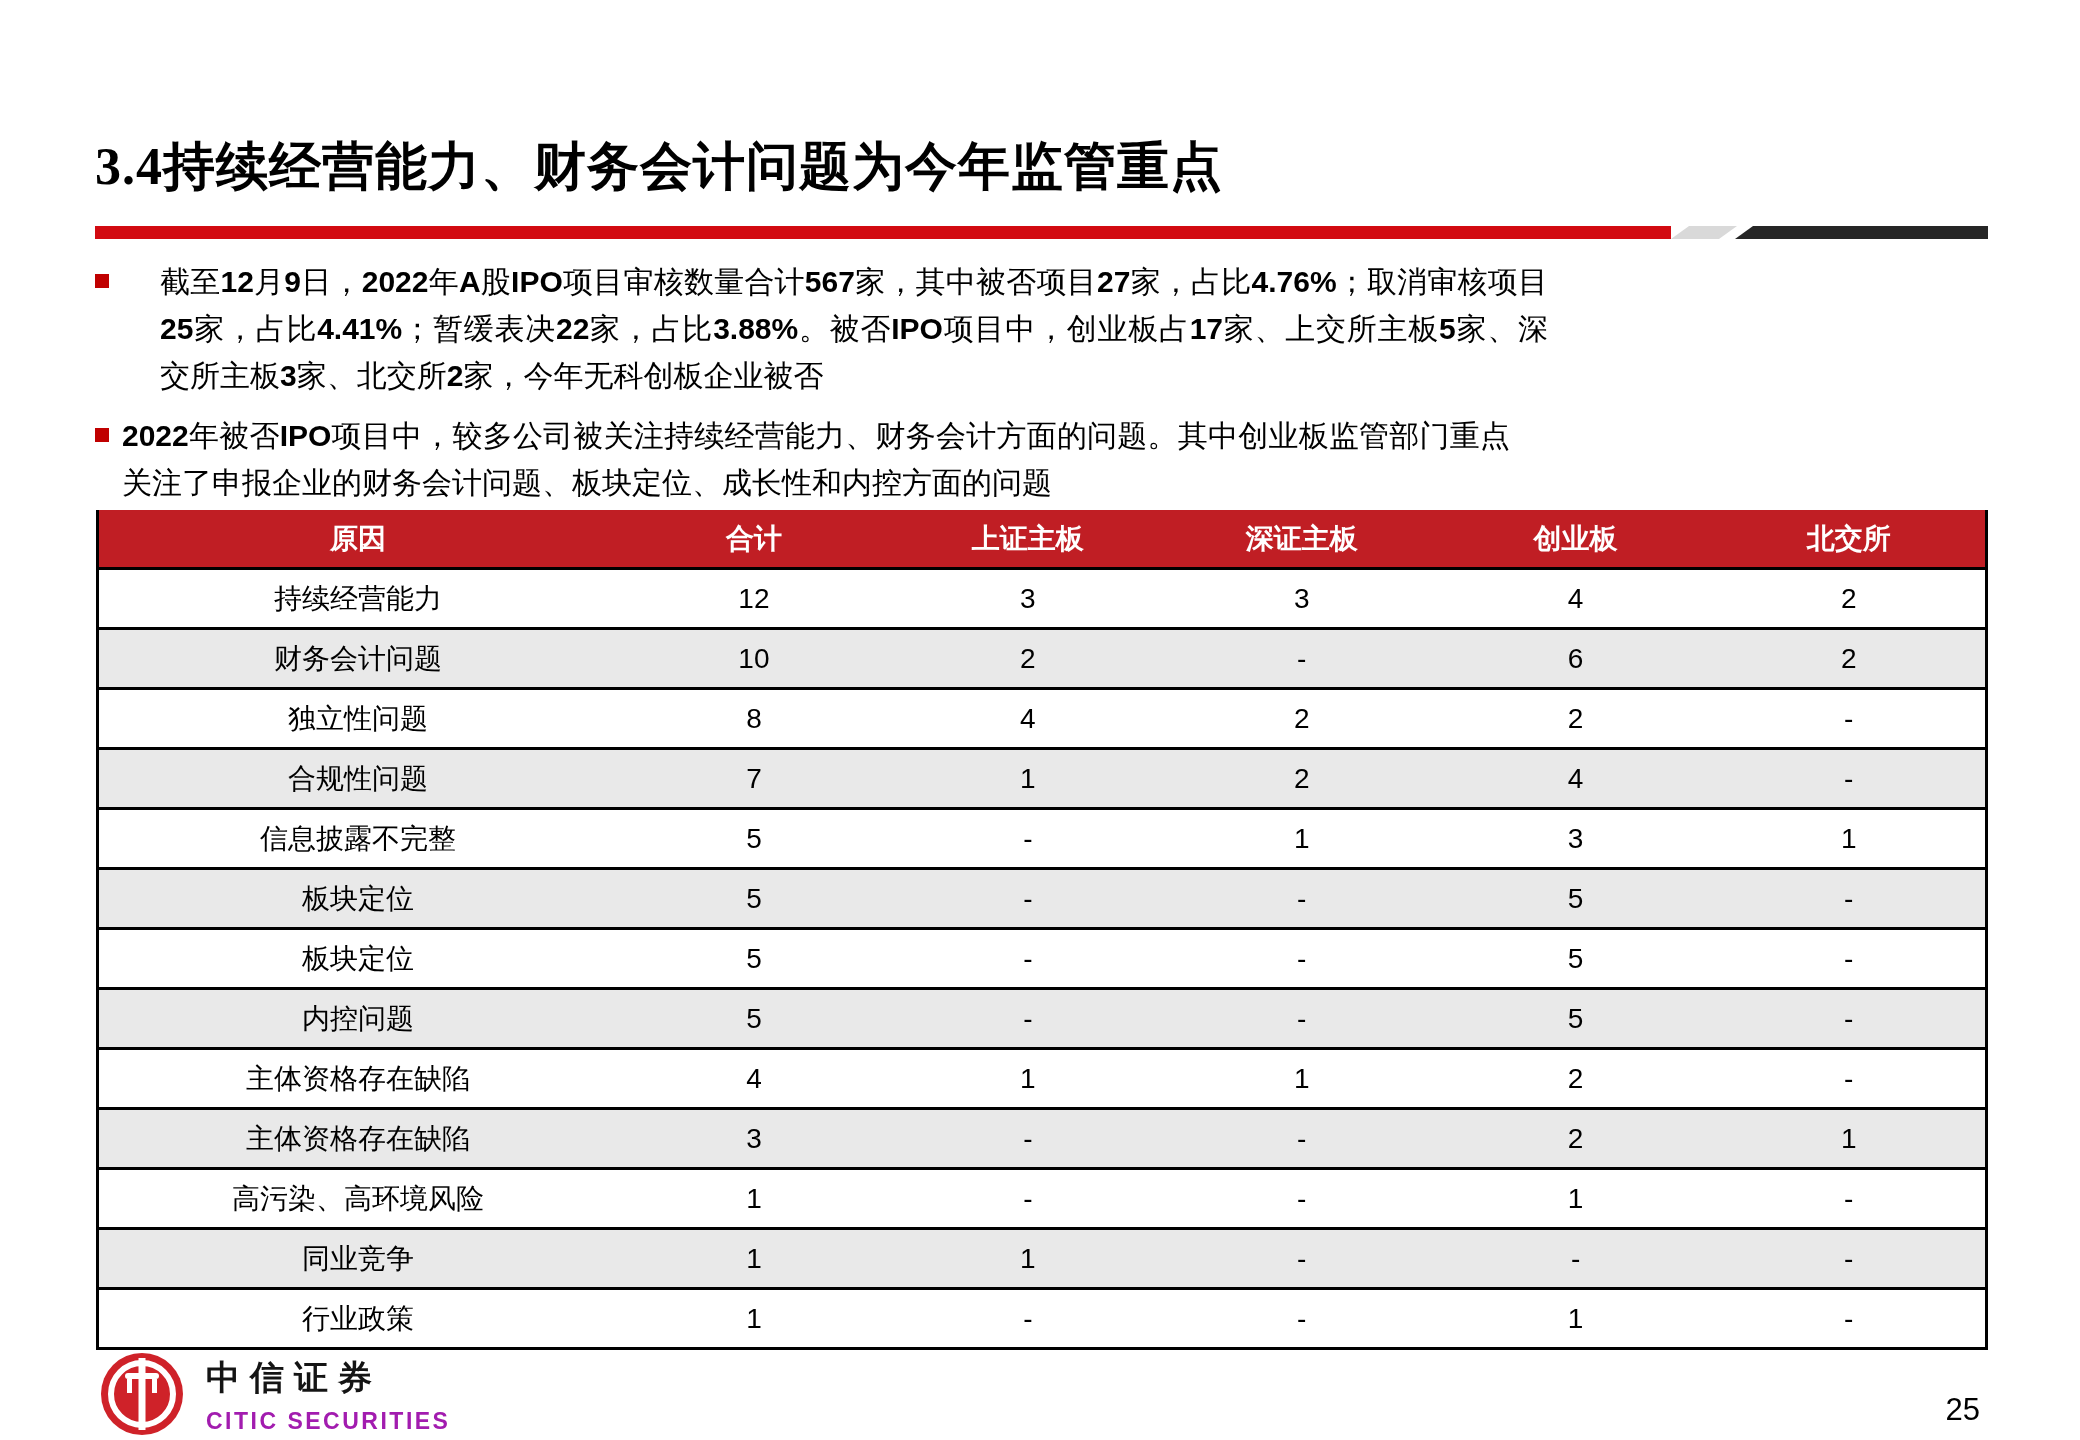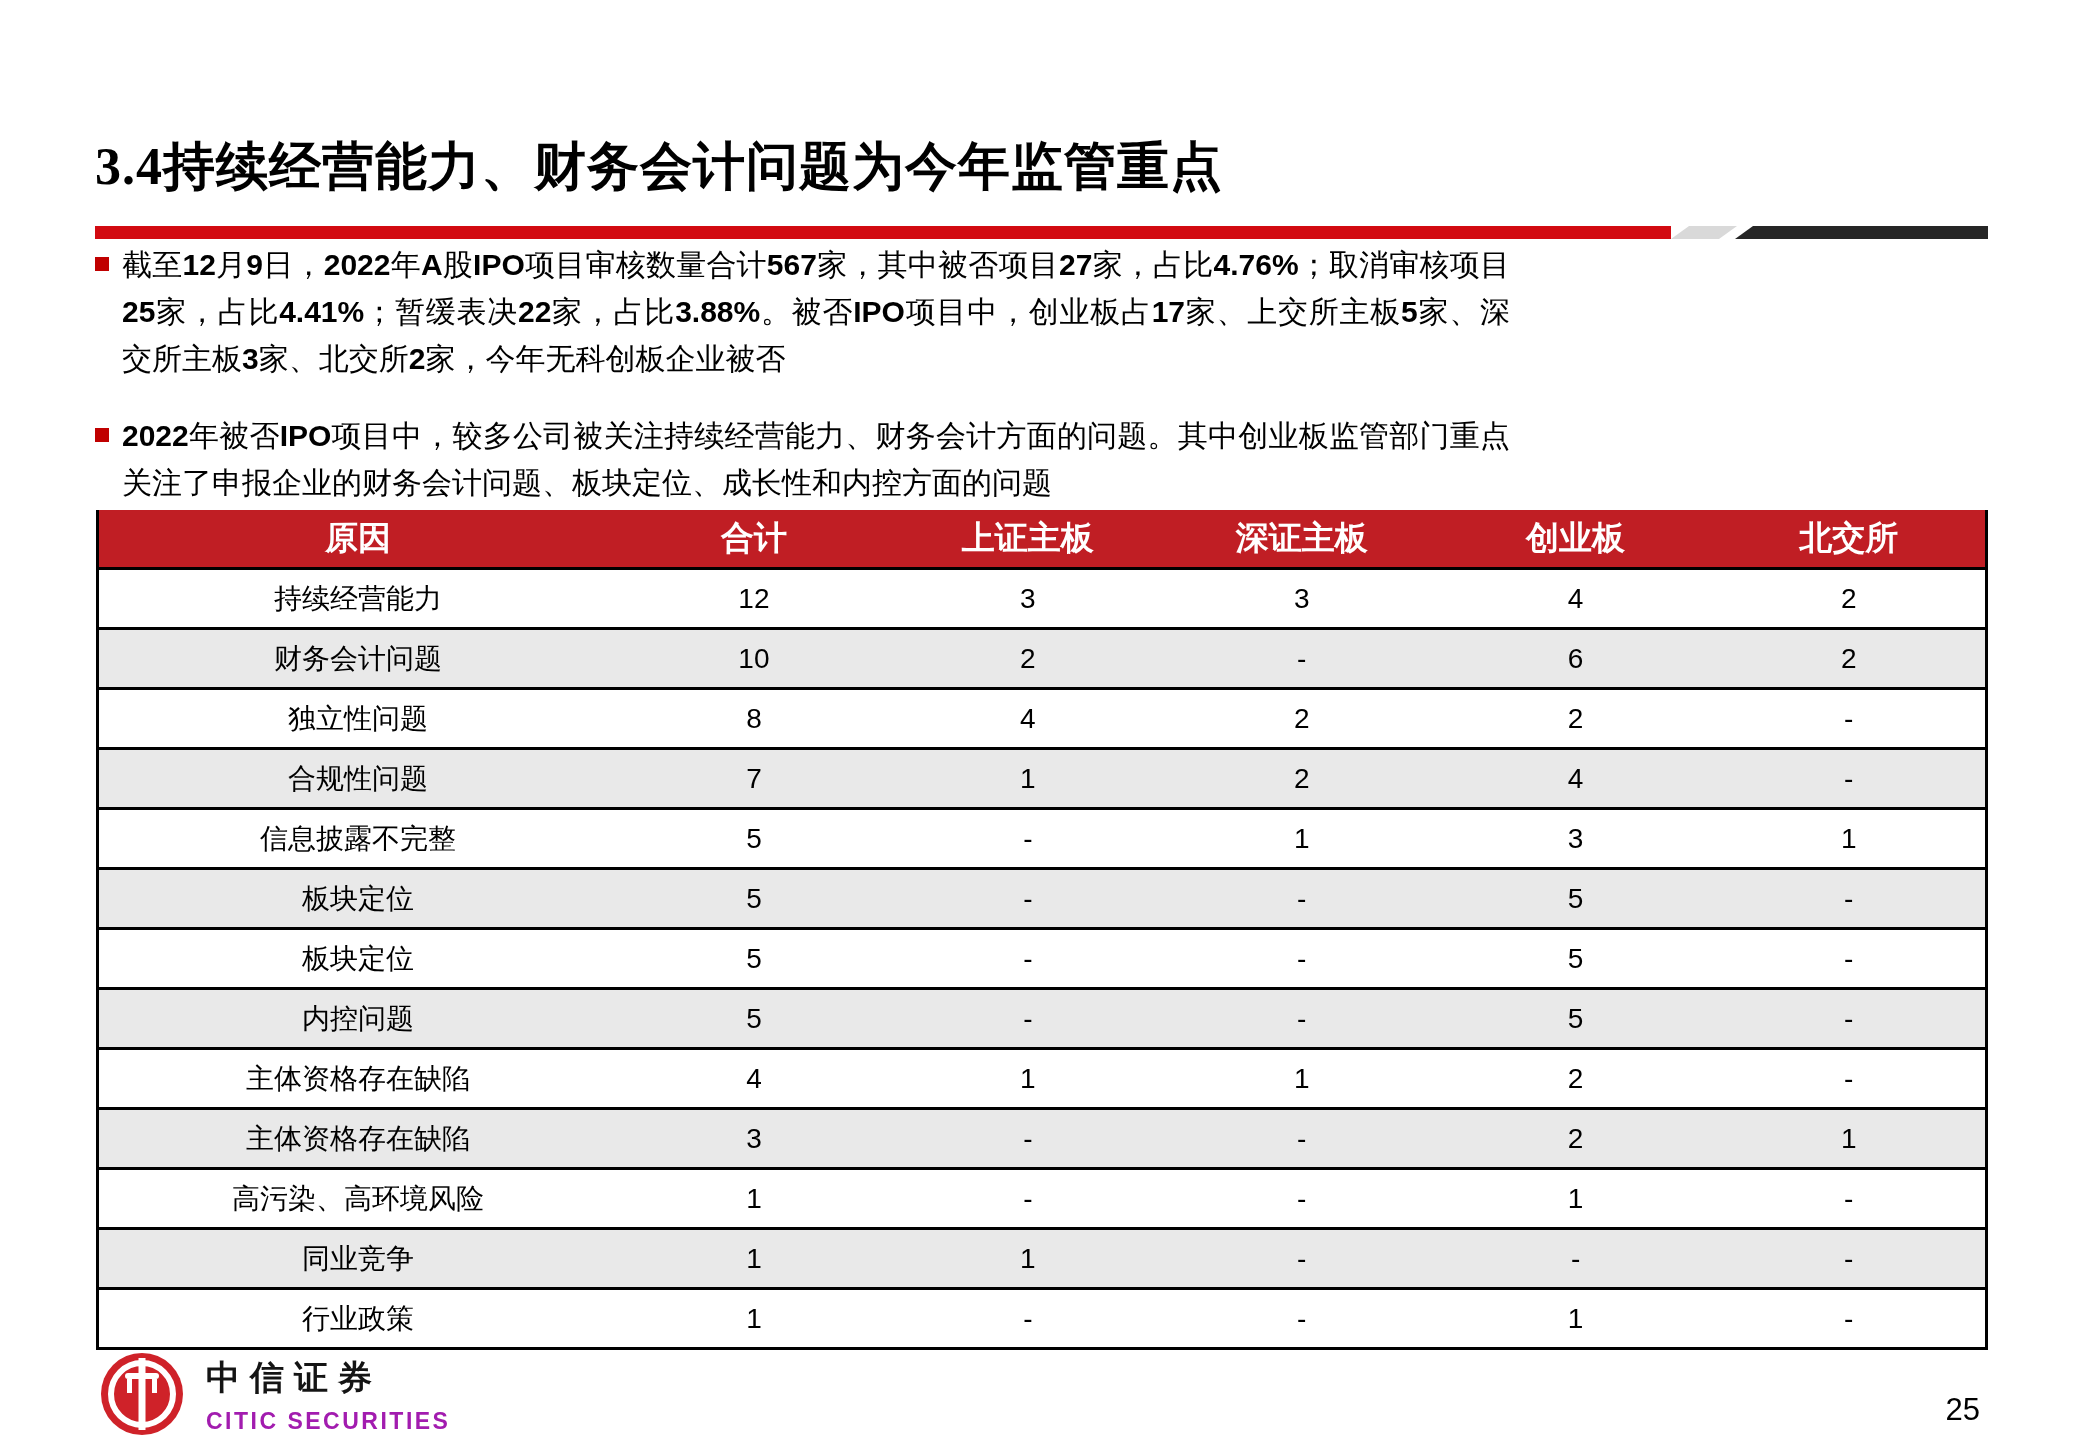--- a/index.html
+++ b/index.html
@@ -21,27 +21,27 @@
   }
   .bar-dark{
     position:absolute;left:1735px;top:186px;width:253px;height:13px;background:#262626;
     clip-path:polygon(18px 0,100% 0,100% 100%,0 100%);
   }
   
   .bullet{position:absolute;left:95px;display:flex;}
   .bullet .marker{flex:none;width:14px;height:14px;background:#c00000;margin-top:16px;margin-right:13px;}
   .bullet p{margin:0;width:1388px;font-size:30px;line-height:47px;color:#000;text-align:justify;}
   .bullet p b{font-weight:bold;}
-  .bullet1{top:201px;}
+  .bullet1{top:218px;gap:38px;}
   .bullet2{top:372px;}
   
   .tbl-wrap{position:absolute;left:96px;top:470px;width:1892px;}
   table{width:100%;border-collapse:collapse;table-layout:fixed;border:3px solid #000;border-top:none;}
   th{
-    background:#c01e24;color:#ffffff;font-size:33px;font-weight:bold;
+    background:#c01e24;color:#ffffff;font-size:28px;font-weight:bold;
     height:55px;border-bottom:3px solid #000;text-align:center;vertical-align:middle;
   }
   td{
     font-size:28px;text-align:center;vertical-align:middle;height:55px;
     border-bottom:3px solid #000;background:#ffffff;color:#000;
   }
   tr.alt td{background:#e9e9e9;}
   
   .logo{position:absolute;left:100px;top:1312px;display:flex;align-items:flex-start;}
   .logo svg{display:block;}

